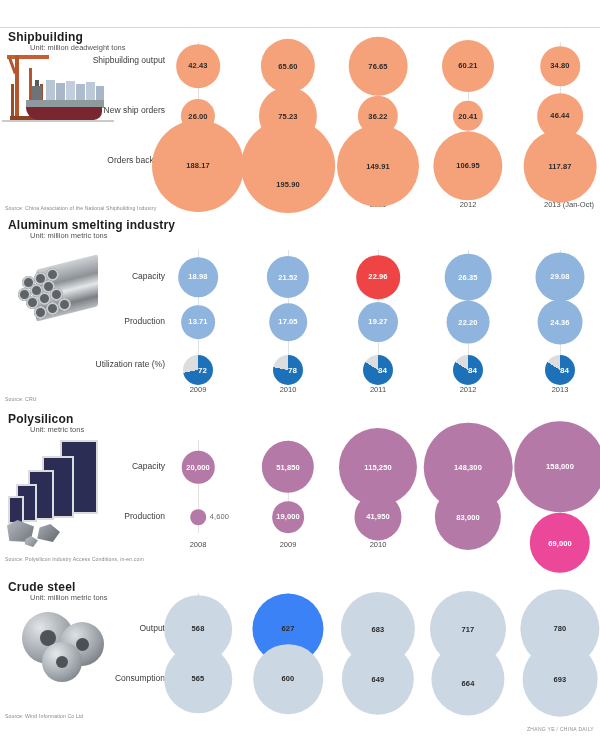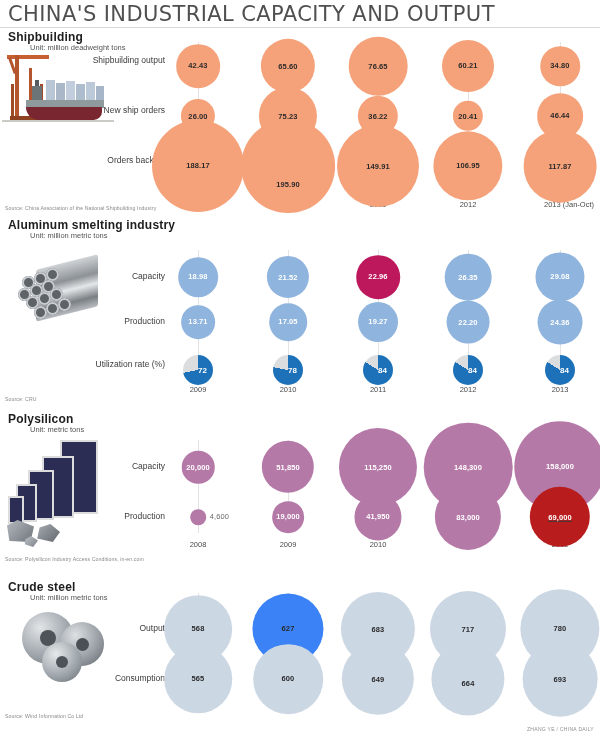--- a/index.html
+++ b/index.html
@@ -119,21 +119,20 @@
   .credit{
     position:absolute;right:6px;
     font-size:5px;color:#8f8f8f;letter-spacing:.3px;white-space:nowrap;
   }
 </style>
 </head>
 <body>
 
 <div class="page">
 
-  <div class="main-title">CHINA'S INDUSTRIAL CAPACITY AND OUTPUT</div>
   <div class="title-rule"></div>
 
   <div class="section" id="sec-shipbuilding" style="top:30px;height:185px;">
     <div class="sec-title">Shipbuilding</div>
     <div class="sec-unit">Unit: million deadweight tons</div>
 
     <div class="illo" style="left:2px;top:20px;width:112px;height:75px;">
       <div class="crane-top"></div>
       <div class="crane-mast"></div>
       <div class="crane-mast2"></div>
@@ -277,21 +276,21 @@
       <div class="yearlabel" style="left:468px;top:385px;">2012</div>
       <div class="yearlabel" style="left:560px;top:385px;">2013</div>
       <div class="sec-source" style="top:396px;">Source: CRU</div>
       <div class="rowlabel" style="left:75px;top:271px;">Capacity</div>
       <div class="bubble" style="left:198px;top:277px;width:39.64509805764138px;height:39.64509805764138px;background:#8fb4dd;">
         <span style="color: rgb(255, 255, 255);">18.98</span>
       </div>
       <div class="bubble" style="left:288px;top:277px;width:42.214585157265255px;height:42.214585157265255px;background:#8fb4dd;">
         <span style="color: rgb(255, 255, 255);">21.52</span>
       </div>
-      <div class="bubble" style="left:378px;top:277px;width:43.604100724587816px;height:43.604100724587816px;background:#be185d;">
+      <div class="bubble" style="left:378px;top:277px;width:43.604100724587816px;height:43.604100724587816px;background:#ef4444;">
         <span style="color: rgb(255, 255, 255);">22.96</span>
       </div>
       <div class="bubble" style="left:468px;top:277px;width:46.71234847446658px;height:46.71234847446658px;background:#8fb4dd;">
         <span style="color: rgb(255, 255, 255);">26.35</span>
       </div>
       <div class="bubble" style="left:560px;top:277px;width:49.07254629627445px;height:49.07254629627445px;background:#8fb4dd;">
         <span style="color: rgb(255, 255, 255);">29.08</span>
       </div>
       <div class="rowlabel" style="left:75px;top:316px;">Production</div>
       <div class="bubble" style="left:198px;top:322px;width:33.69458561846398px;height:33.69458561846398px;background:#8fb4dd;">
@@ -358,21 +357,21 @@
       </div>
       <div class="bubble" style="left:288px;top:517px;width:31.703312129807514px;height:31.703312129807514px;background:#b579a8;">
         <span style="color: rgb(255, 255, 255);">19,000</span>
       </div>
       <div class="bubble" style="left:378px;top:517px;width:47.1079080410073px;height:47.1079080410073px;background:#b579a8;">
         <span style="color: rgb(255, 255, 255);">41,950</span>
       </div>
       <div class="bubble" style="left:468px;top:517px;width:66.2623573380845px;height:66.2623573380845px;background:#b579a8;">
         <span style="color: rgb(255, 255, 255);">83,000</span>
       </div>
-      <div class="bubble" style="left:560px;top:517px;width:60.41605746819301px;height:60.41605746819301px;background:#b91c1c;text-decoration:underline;">
+      <div class="bubble" style="left:560px;top:543px;width:60.41605746819301px;height:60.41605746819301px;background:#ec4899;">
         <span style="color: rgb(255, 255, 255);">69,000</span>
       </div>
       <div class="guide" style="left:198px;top:593px;height:103px;"></div>
       <div class="guide" style="left:288px;top:593px;height:103px;"></div>
       <div class="guide" style="left:378px;top:593px;height:103px;"></div>
       <div class="guide" style="left:468px;top:593px;height:103px;"></div>
       <div class="guide" style="left:560px;top:593px;height:103px;"></div>
       <div class="yearlabel" style="left:198px;top:703px;">2009</div>
       <div class="yearlabel" style="left:288px;top:703px;">2010</div>
       <div class="yearlabel" style="left:378px;top:703px;">2011</div>

